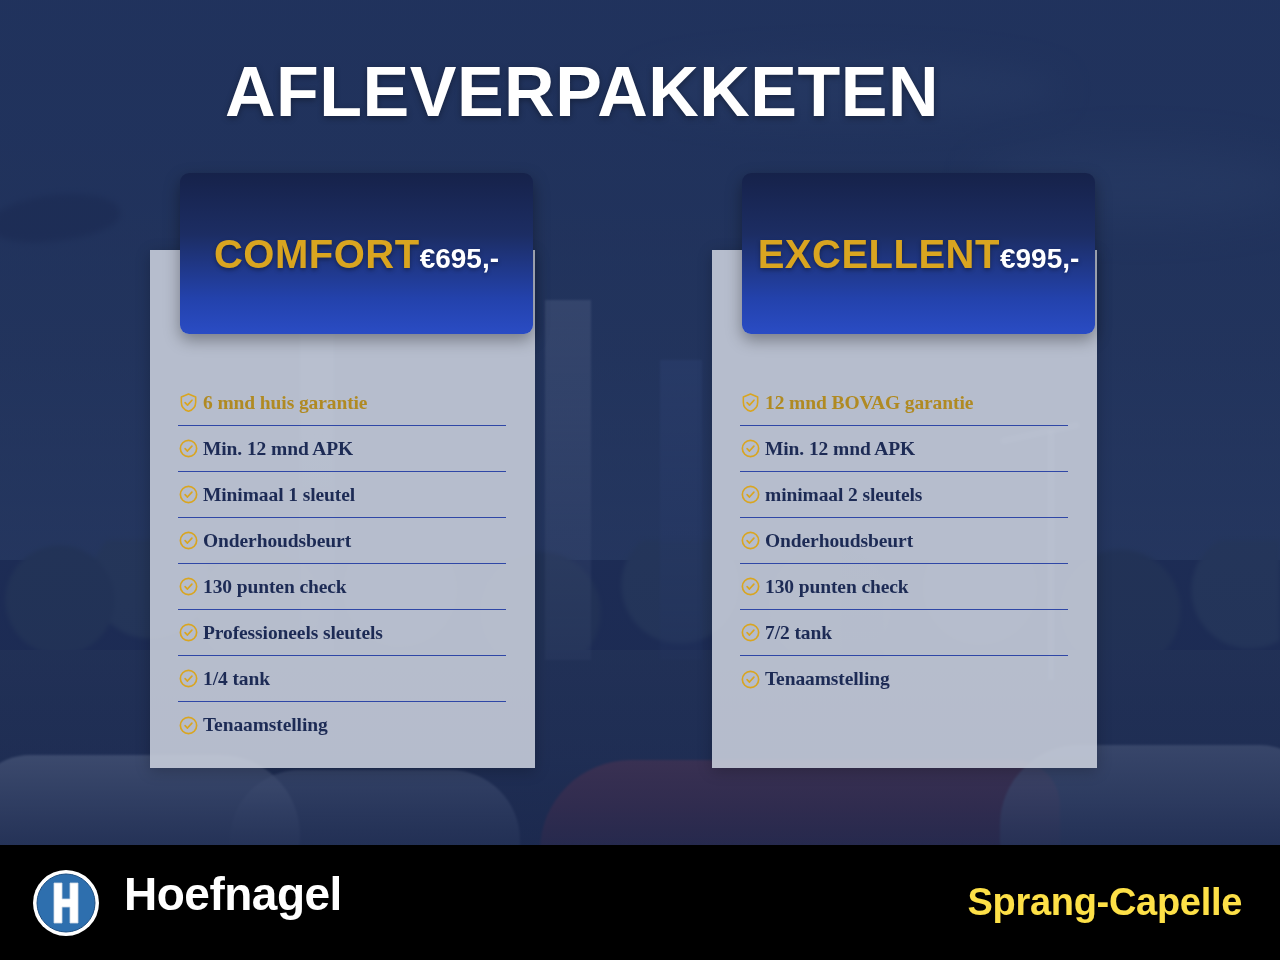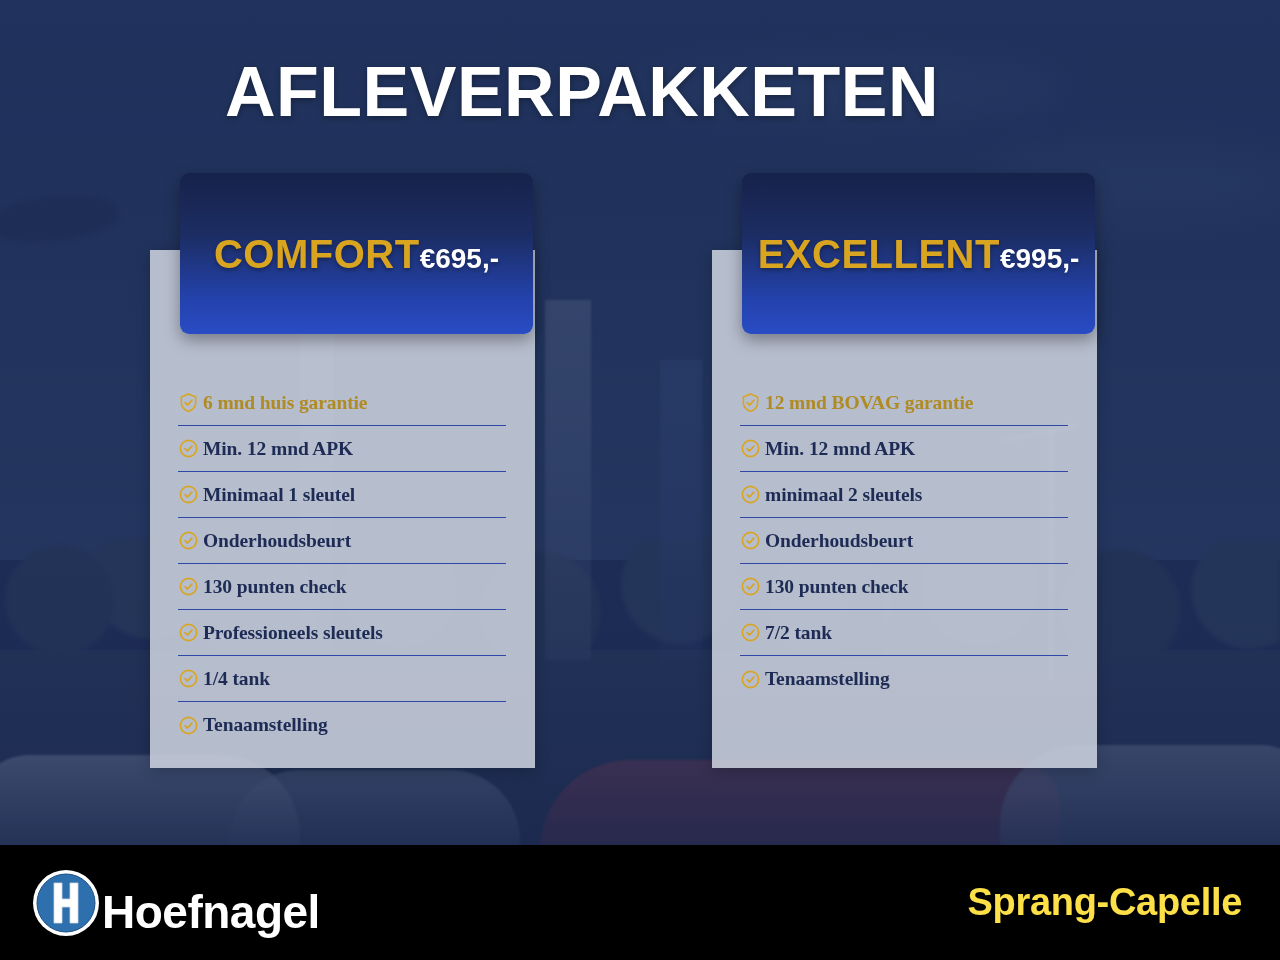--- a/index.html
+++ b/index.html
@@ -161,21 +161,21 @@
     white-space:nowrap; letter-spacing:-.1px;
   }
   .feature.highlight .ftxt { color:#b08a22; }
 
   
   .footer {
     position:absolute; left:0; top:845px; width:1280px; height:115px;
     background:#000000;
     display:flex; align-items:center;
   }
-  .brand { display:flex; align-items:flex-end; margin-left:30px; }
+  .brand { display:flex; align-items:flex-start; gap:22px; margin-left:30px; }
   .logo { width:72px; height:72px; display:block; }
   .brand-name {
     color:#ffffff; font-size:46px; font-weight:bold; letter-spacing:-.5px;
   }
   .location {
     margin-left:auto; margin-right:38px;
     color:#fde047; font-size:38px; font-weight:bold; letter-spacing:-.3px;
   }
 </style>
 </head>

